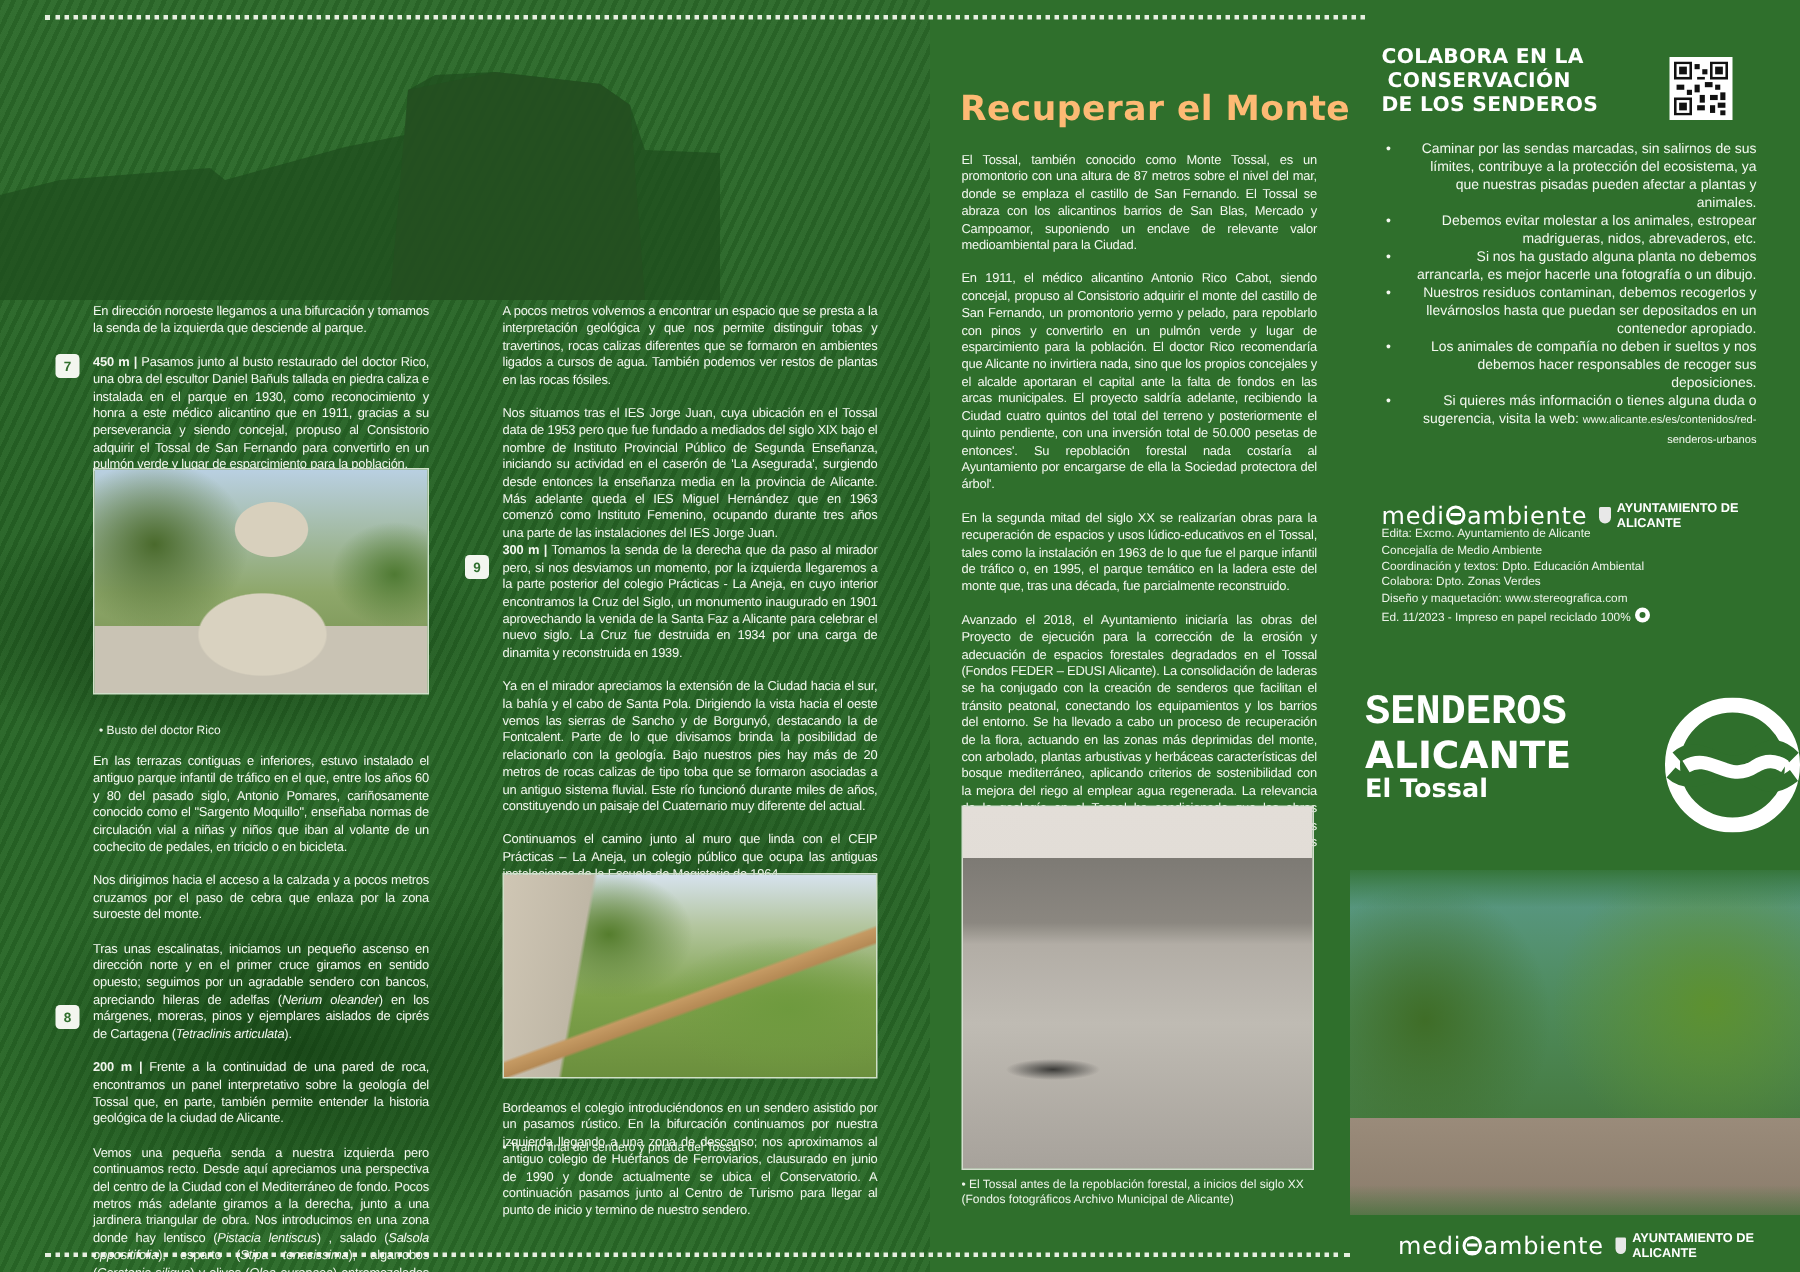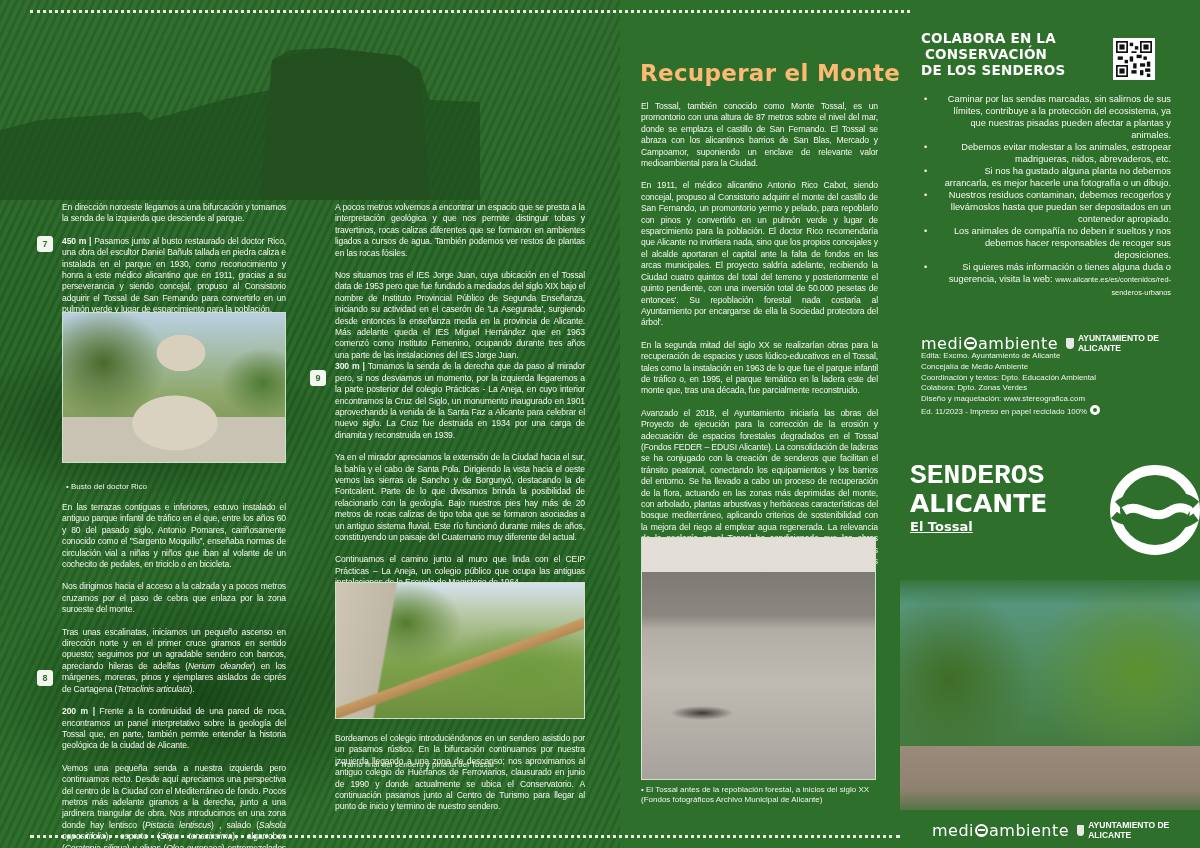--- a/index.html
+++ b/index.html
@@ -98,21 +98,21 @@
   .logo-ayto .shield { width: 8px; height: 11px; background: #e8e8e8; border-radius: 1px 1px 4px 4px; display: inline-block; }
 
   .credits { position: absolute; left: 921px; top: 351px; font-size: 7.9px; line-height: 10.8px; color: #eef4ea; }
   .recycle-icon { display: inline-block; width: 10px; height: 10px; border-radius: 50%; background: #ffffff; vertical-align: -1px; margin-left: 3px; position: relative; }
   .recycle-icon::after { content: ""; position: absolute; left: 3px; top: 3px; width: 4px; height: 4px; border-radius: 50%; background: #2f6f2c; }
 
   .cover-title { position: absolute; left: 910px; top: 462px; color: #ffffff; font-family: "DejaVu Sans", sans-serif; font-weight: bold; }
   .cover-title .l1 { font-size: 25px; line-height: 28px; }
   .cover-title .l2 { font-size: 28px; line-height: 28px; font-family: Liberation Mono, monospace; }
   .cover-title .l3 { font-size: 25px; line-height: 28px; }
-  .cover-title .sub { font-size: 13px; line-height: 15px; margin-top: 1px; text-decoration: underline; }
+  .cover-title .sub { font-size: 17px; line-height: 15px; margin-top: 1px; }
   .cover-logo { position: absolute; left: 1110px; top: 465px; width: 90px; height: 90px; }
 </style>
 </head>
 <body>
 
 <div class="panel-left-bg"></div>
 <svg class="castle-silhouette" viewBox="0 0 620 180" preserveAspectRatio="none">
   <path d="M0,110 L40,100 L140,92 L150,100 L230,78 L270,70 L272,40 L290,30 L330,28 L400,36 L420,50 L430,80 L480,82 L480,180 L0,180 Z" fill="#1f4e1d" opacity="0.75"></path>
   <path d="M272,40 L330,28 L400,36 L420,50 L430,180 L260,180 Z" fill="#244f21" opacity="0.8"></path>
 </svg>

